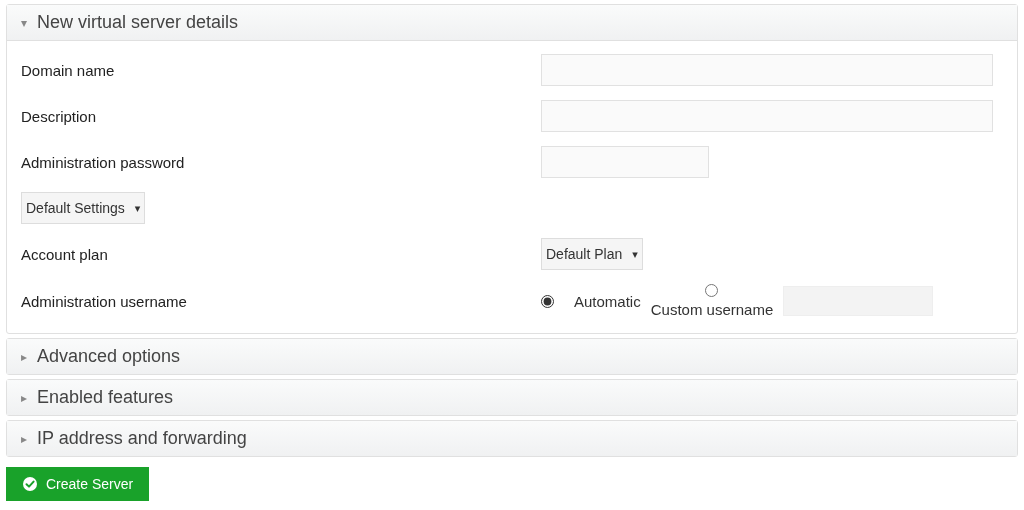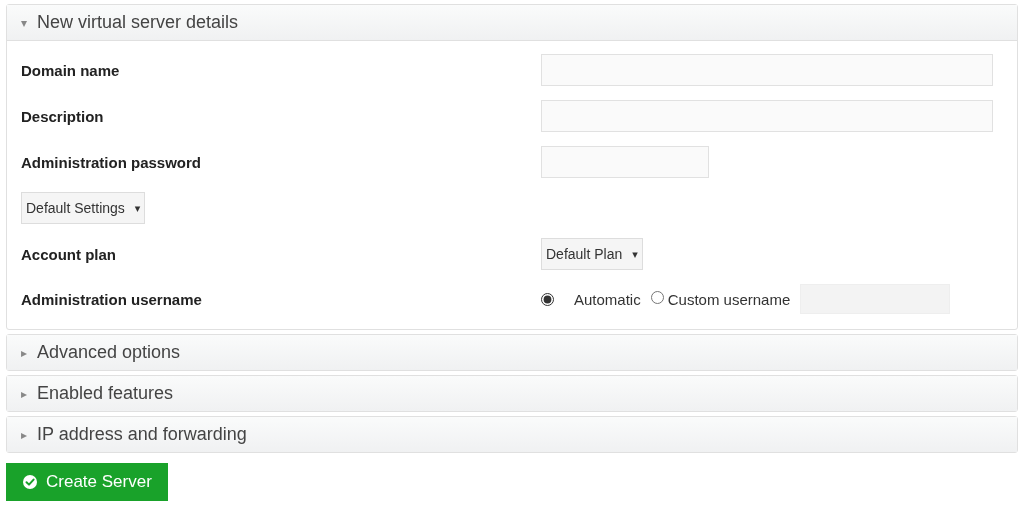--- a/index.html
+++ b/index.html
@@ -36,21 +36,21 @@
     font-size: 12px;
   }
   .panel-body { padding: 6px 0 8px 0; }
   .form-row {
     display: flex;
     align-items: center;
     padding: 7px 14px;
   }
   .form-label {
     width: 520px;
-    font-weight: 700;
+    font-weight: 400;
     color: #222;
     flex: 0 0 520px;
   }
   .form-field {
     display: flex;
     align-items: center;
     gap: 8px;
   }
   input[type="text"].wide, input[type="password"].wide {
     width: 452px;
@@ -88,21 +88,21 @@
     background: #f3f3f3;
   }
   .btn-primary {
     display: inline-flex;
     align-items: center;
     gap: 8px;
     background: #19a22a;
     color: #fff;
     border: none;
     padding: 9px 16px;
-    font-size: 17px;
+    font-size: 14px;
     margin: 6px;
     cursor: pointer;
   }
   .btn-primary .check-icon {
     display: inline-flex;
     width: 16px;
     height: 16px;
   }
   input[type="radio"] { accent-color: #333; }
 </style>
@@ -159,21 +159,21 @@
       </div>
     </div>
 
     <div class="form-row">
       <div class="form-label">Administration username</div>
       <div class="form-field radio-group">
         <label style="display:flex;align-items:center;gap:20px;">
           <input type="radio" name="admuser" checked="" style="">
           <span>Automatic</span>
         </label>
-        <label style="display:flex;align-items:flex-start;gap:4px;">
+        <label style="display:flex;align-items:center;gap:4px;flex-direction:column;">
           <input type="radio" name="admuser" style="">
           <span>Custom username</span>
         </label>
         <input type="text" class="custom-inp" value="" style="">
       </div>
     </div>
 
   </div>
 </div>
 

